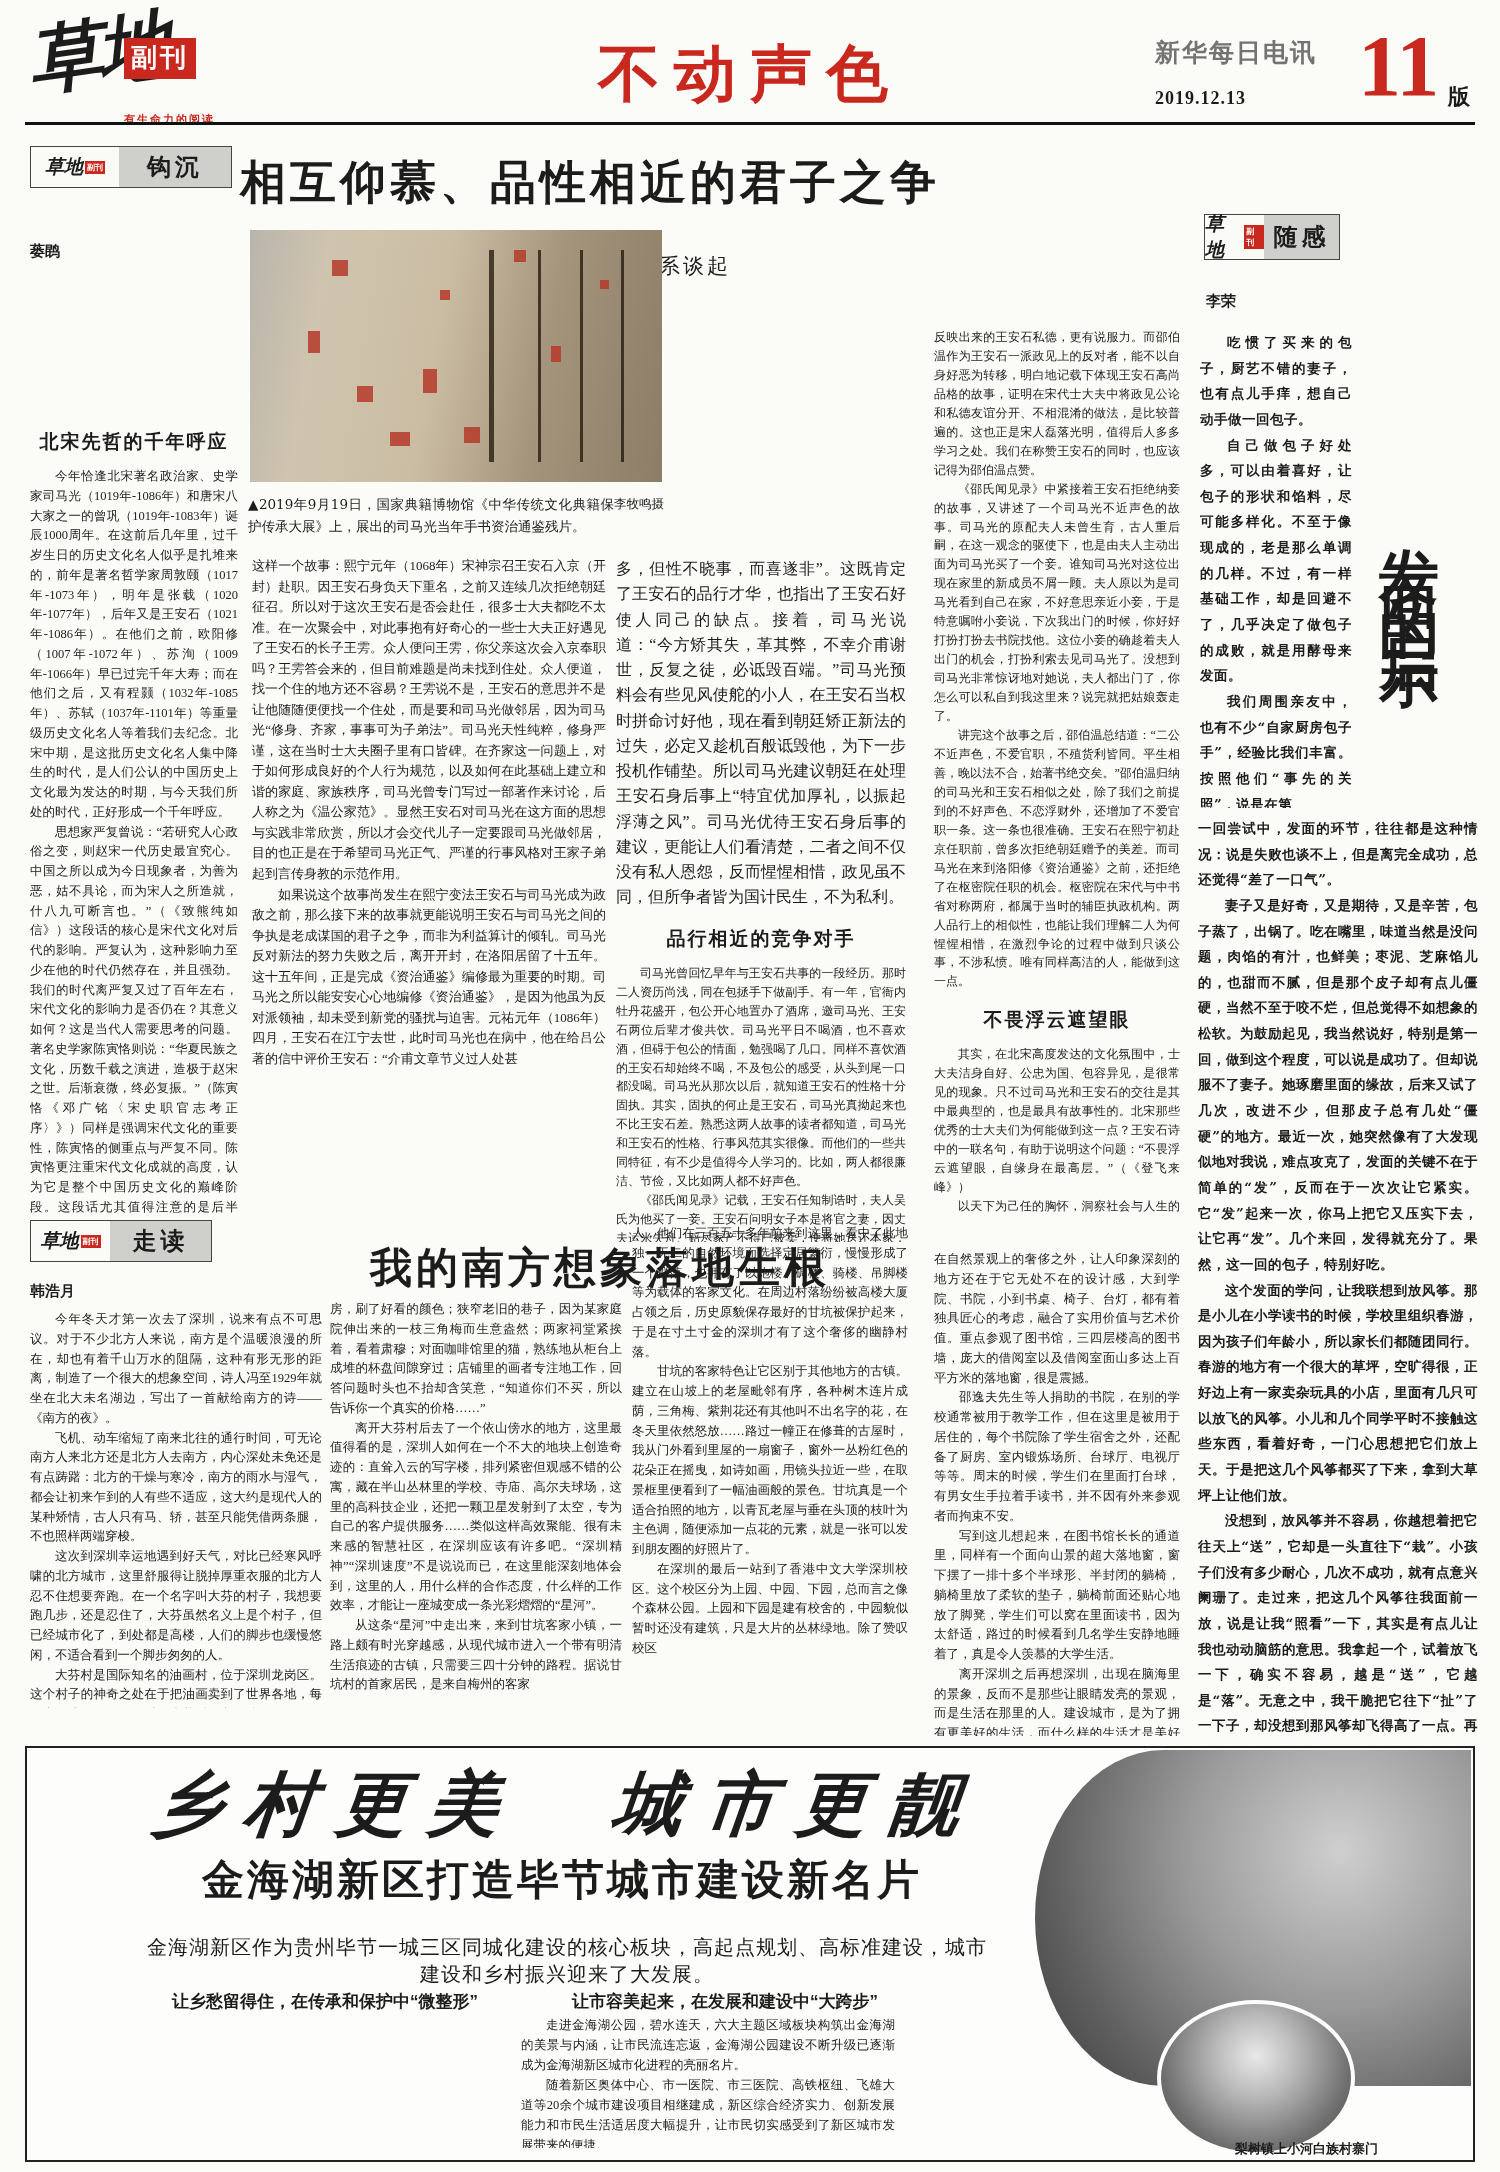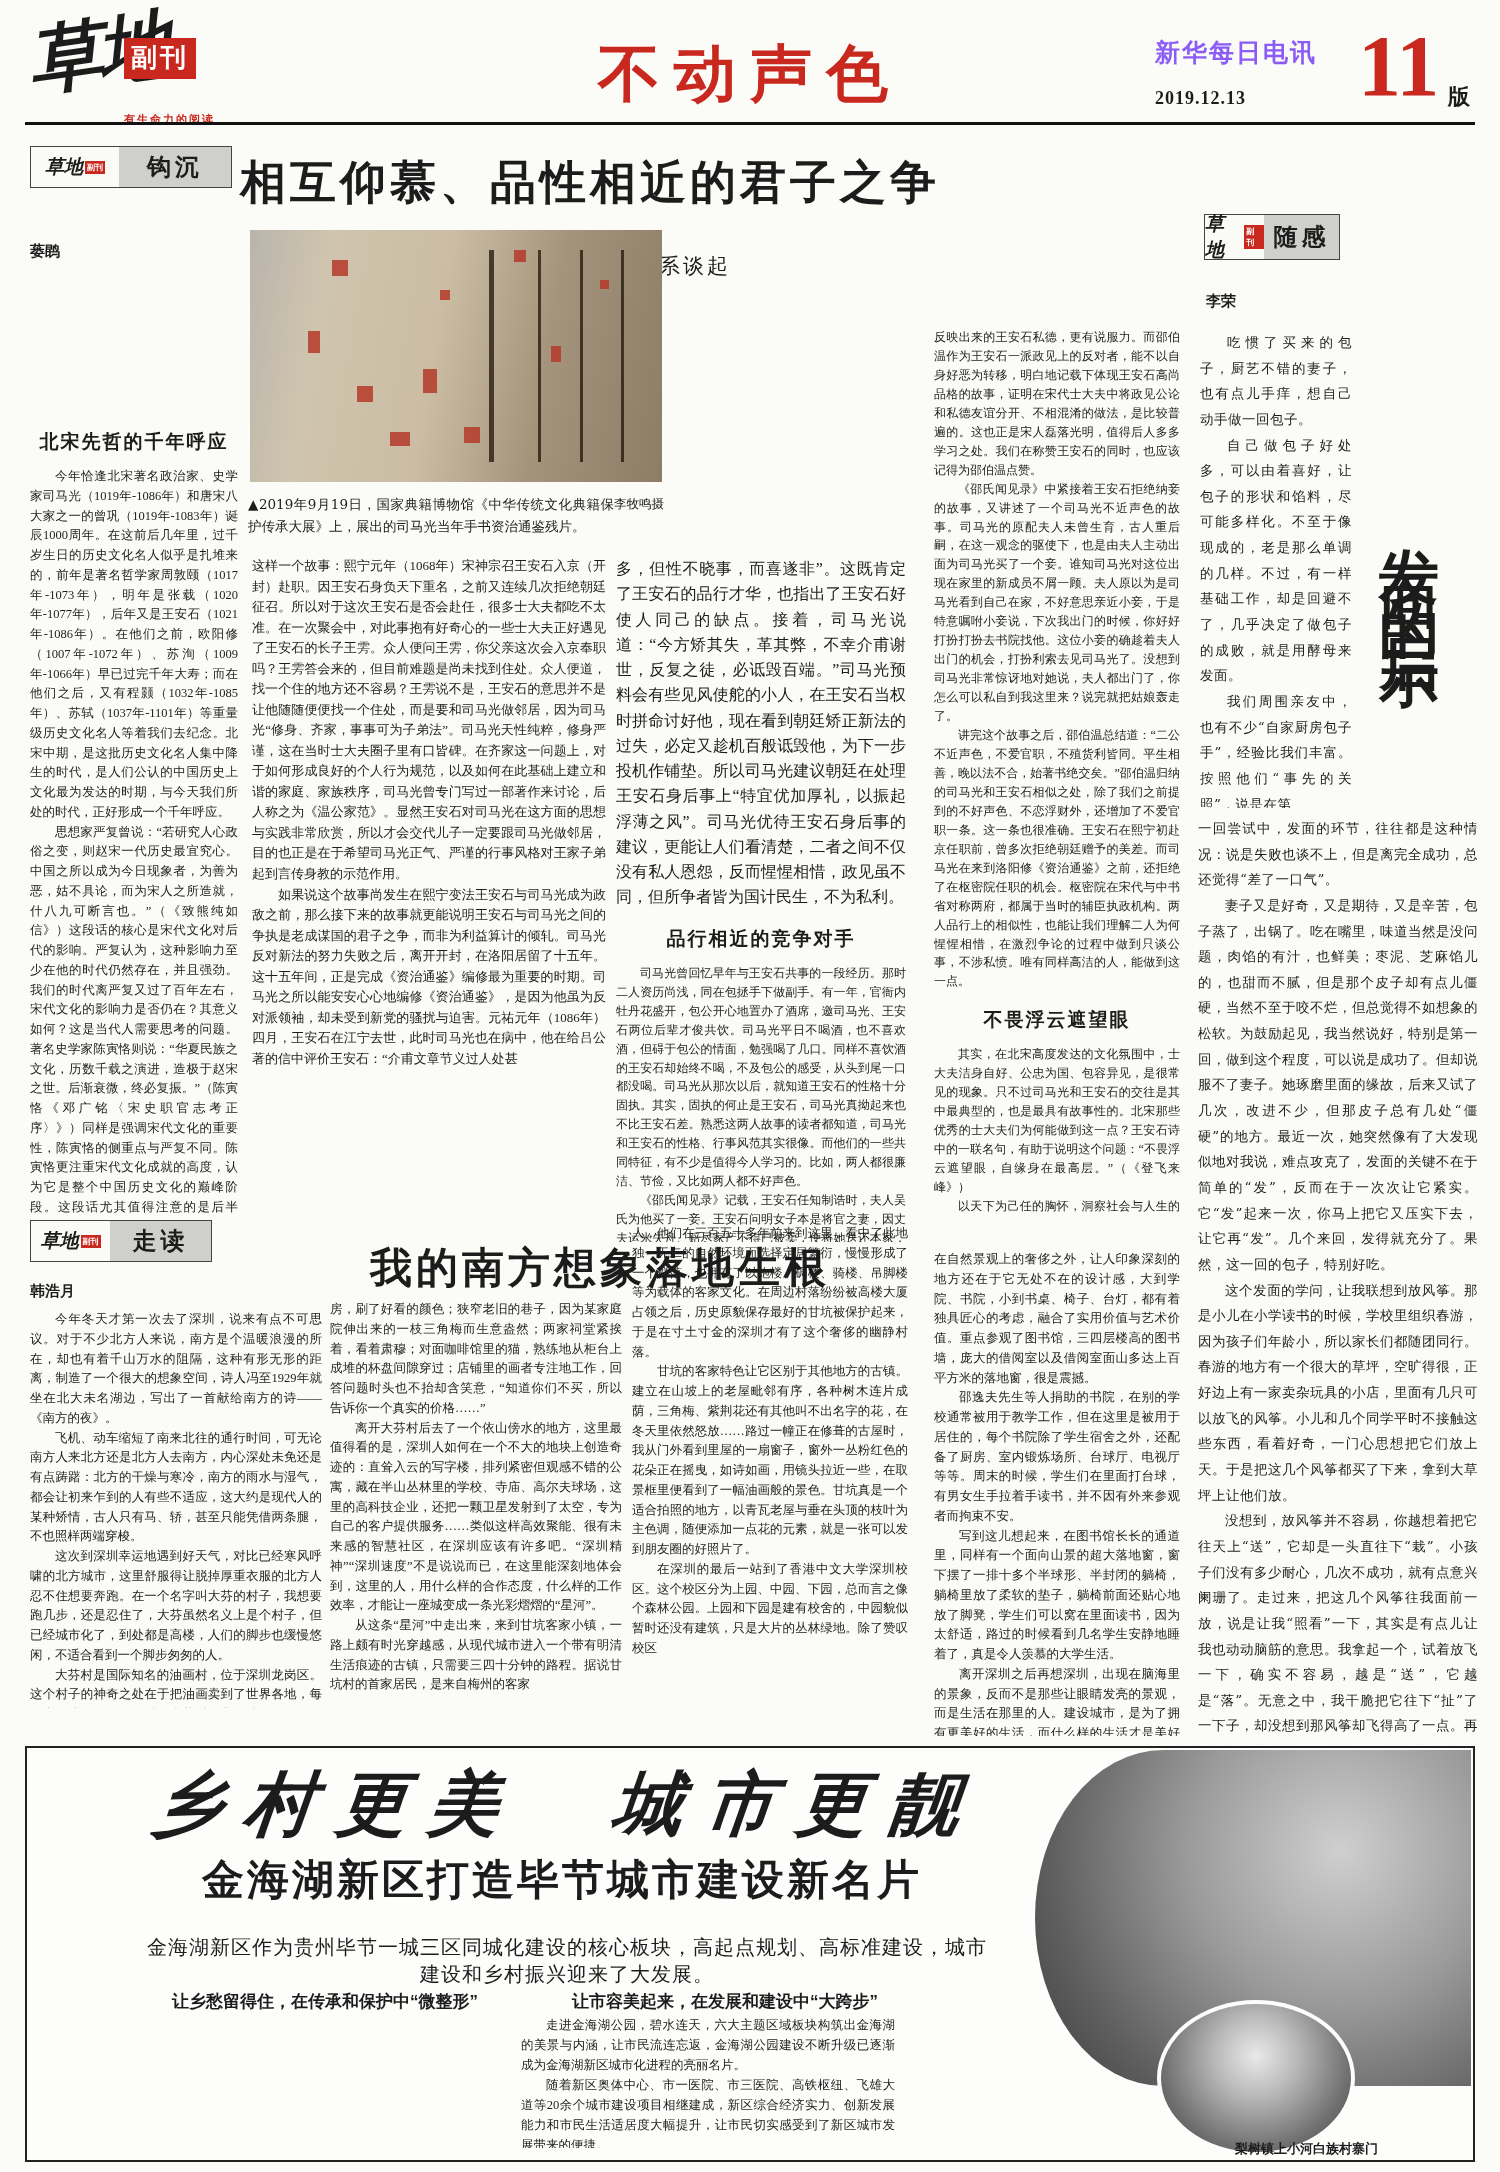--- a/index.html
+++ b/index.html
@@ -4,21 +4,21 @@
 <style>
   html,body{margin:0;padding:0;background:#e8e8e6;}
   .paper{position:relative;width:1500px;height:2172px;margin:0 auto;background:#fbfbf8;overflow:hidden;
          font-family:"Liberation Serif",serif;color:#1c1c1c;}
   .abs{position:absolute;}
   
   .logo-caodi{font-size:74px;font-weight:bold;font-style:italic;line-height:0.9;letter-spacing:-4px;}
   .fukan-box{display:inline-block;background:#c8281e;color:#fff;font-weight:bold;font-size:26px;padding:6px 7px;line-height:1.1;letter-spacing:3px;}
   .logo-slogan{color:#c8281e;font-size:11px;letter-spacing:2px;font-weight:bold;}
   .page-title{font-size:62px;font-weight:bold;letter-spacing:14px;color:#c8281e;}
-  .masthead{font-size:25px;font-weight:bold;color:#8b5cf6;letter-spacing:2px;}
+  .masthead{font-size:25px;font-weight:bold;color:#737373;letter-spacing:2px;}
   .pagedate{font-size:18px;font-weight:bold;letter-spacing:1px;}
   .pagenum{font-size:86px;font-weight:bold;color:#c8281e;line-height:0.9;}
   .pagenum-unit{font-size:22px;font-weight:bold;}
   .header-rule{background:#111;height:3px;}
   
   .badge{display:flex;align-items:stretch;border:1px solid #444;background:#f4f4f1;}
   .badge .mini{flex:0 0 44%;display:flex;align-items:center;justify-content:center;font-style:italic;font-weight:bold;font-size:19px;background:#fafaf7;}
   .badge .mini i{font-style:normal;background:#c8281e;color:#fff;font-size:8px;padding:1px 2px;margin-left:2px;}
   .badge .lbl{flex:1;display:flex;align-items:center;justify-content:center;background:#cfcfcb;font-weight:bold;font-size:24px;letter-spacing:4px;font-family:"Liberation Sans",sans-serif;}
   
@@ -30,21 +30,21 @@
   .headline1{font-family:"Liberation Sans",sans-serif;font-weight:bold;font-size:46px;letter-spacing:4px;text-align:center;white-space:nowrap;}
   .subtitle1{font-size:21px;text-align:center;letter-spacing:3px;font-family:"DejaVu Serif",serif;}
   .headline2{font-family:"Liberation Sans",sans-serif;font-weight:bold;font-size:42px;letter-spacing:4px;text-align:center;white-space:nowrap;}
   
   .photo{background:linear-gradient(100deg,#b9b4ac 0%,#cfc4ae 18%,#cbbda4 45%,#a5947c 70%,#8d7c66 100%);position:relative;overflow:hidden;}
   .photo .stroke{position:absolute;top:8%;width:5px;height:84%;background:rgba(30,20,10,.75);}
   .photo .seal{position:absolute;width:16px;height:16px;background:rgba(181,58,42,.85);}
   .caption{font-family:"DejaVu Serif",serif;font-size:13.5px;line-height:1.6;text-align:justify;}
   .credit{float:right;font-size:12.5px;}
   
-  .essay{font-family:"DejaVu Serif",serif;font-size:13.5px;line-height:1.9;letter-spacing:0.5px;text-align:justify;}
+  .essay{font-family:"DejaVu Serif",serif;font-size:13.5px;line-height:1.9;letter-spacing:0.5px;text-align:justify;font-weight:bold;}
   .essay p{margin:0;text-indent:2em;}
   .essay.cont p:first-child{text-indent:0;}
   .vtitle{writing-mode:vertical-rl;font-family:"Liberation Sans",sans-serif;font-weight:bold;font-size:60px;letter-spacing:26px;text-align:center;}
   
   .ad-box{border:2px solid #222;background:#fdfdfb;}
   .ad-callig{font-family:"DejaVu Serif",serif;font-style:italic;font-weight:bold;font-size:70px;letter-spacing:22px;transform:skewX(-6deg);text-align:center;white-space:nowrap;}
   .ad-headline{font-family:"Liberation Sans",sans-serif;font-weight:bold;font-size:42px;letter-spacing:3px;text-align:center;white-space:nowrap;}
   .ad-desc{font-family:"DejaVu Serif",serif;font-size:20px;text-align:center;letter-spacing:1px;}
   .ad-sub-head{font-family:"Liberation Sans",sans-serif;font-weight:bold;font-size:17px;text-align:center;margin:0 0 10px 0;}
   .ad-col{font-size:12.5px;line-height:1.6;text-align:justify;overflow:hidden;}

